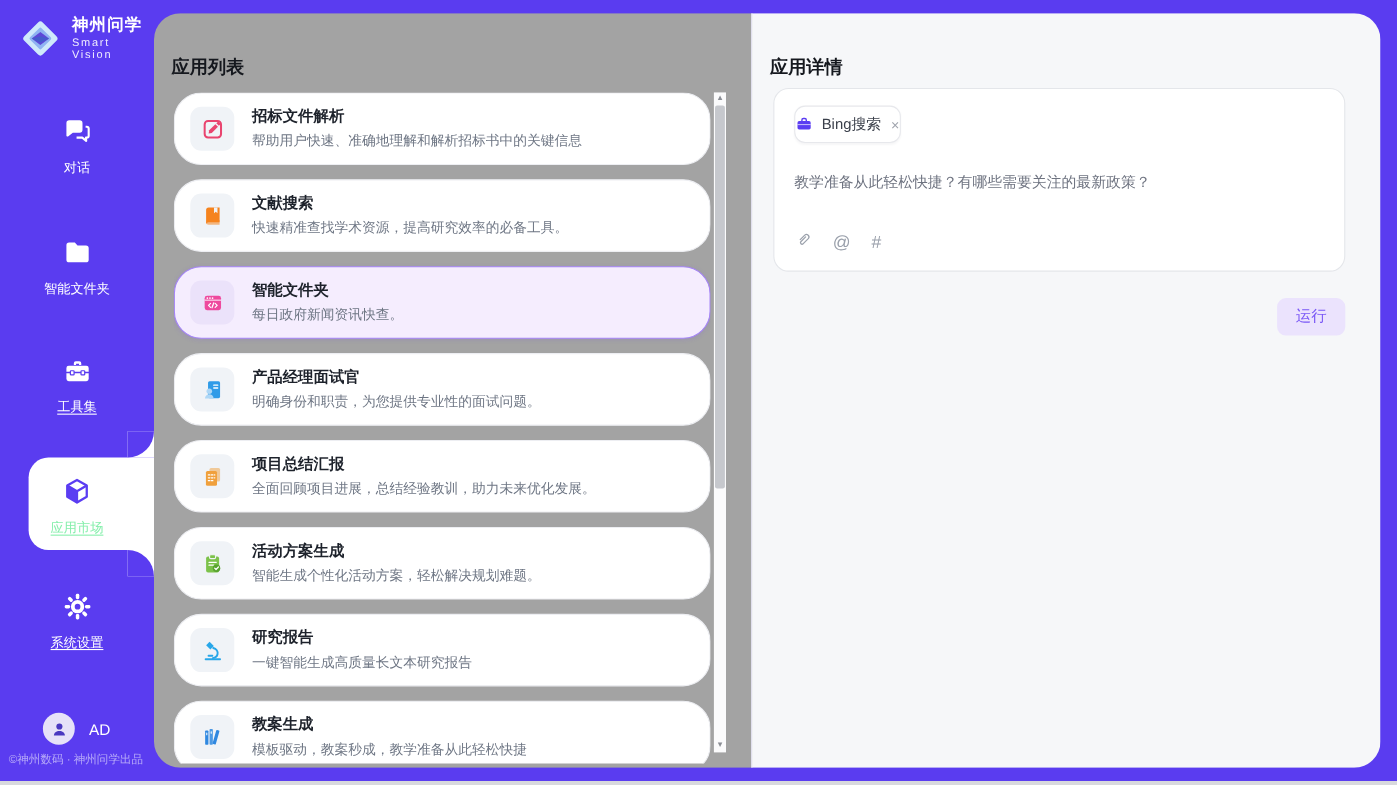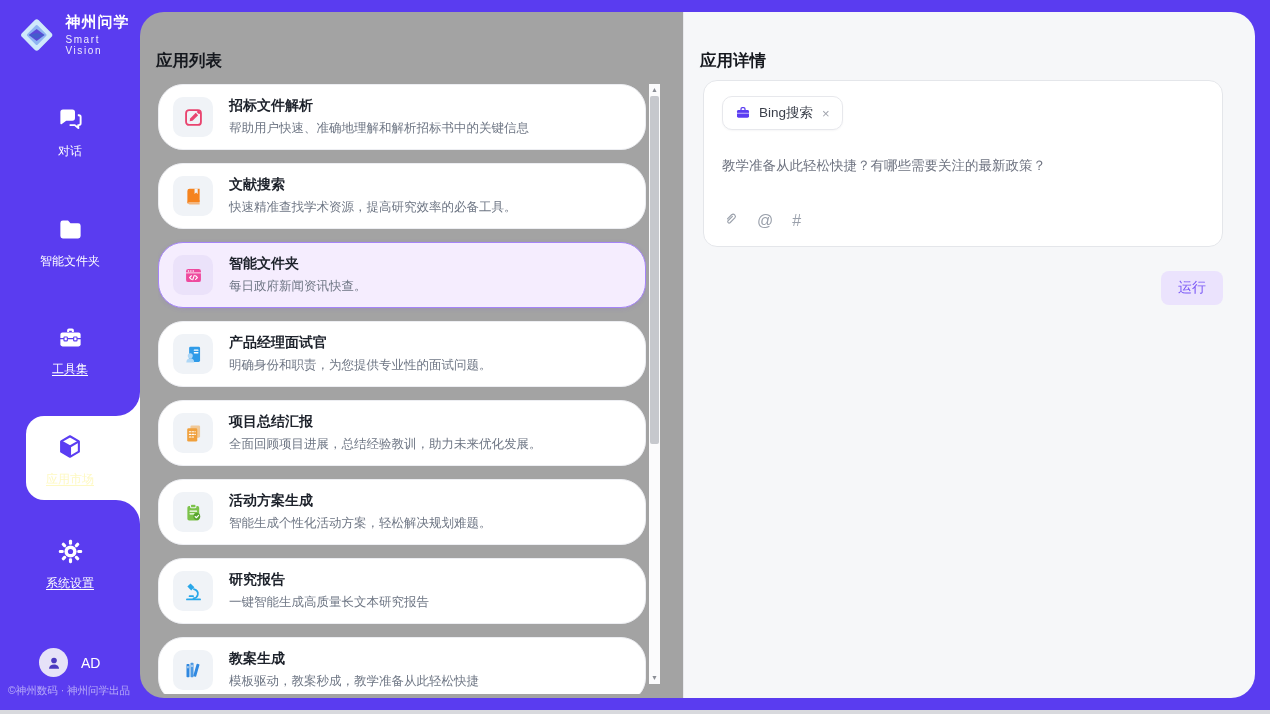--- a/index.html
+++ b/index.html
@@ -17,21 +17,21 @@
   .logo { position:absolute; top:13px; left:17px; display:flex; align-items:center; gap:9px; }
   .logo-mark { width:40px; height:40px; }
   .logo-title { font-size:15px; font-weight:bold; letter-spacing:1px; color:#fff; }
   .logo-sub { font-size:10px; letter-spacing:1.6px; color:rgba(255,255,255,.9); margin-top:2px; }
 
   .nav-item { position:absolute; left:0; width:140px; text-align:center; z-index:2; cursor:pointer; }
   .nav-item svg { display:inline-block; }
   .nav-label { margin-top:6px; font-size:12px; color:#fff; }
   .nav-label.u { text-decoration:underline; text-underline-offset:2px; }
   .nav-0{top:106px;} .nav-1{top:216px;} .nav-2{top:324px;} .nav-3{top:433px;} .nav-4{top:538px;}
-  .nav-3 .nav-label { color:#fef9c3; }
+  .nav-3 .nav-label { color:#86efac; }
 
   .bubble { position:absolute; left:26px; top:416px; width:114px; height:84px; background:#fff;
             border-radius:18px 0 0 18px; z-index:1; }
   .fillet { position:absolute; left:116px; width:24px; height:24px; background:#fff; z-index:1; }
   .fillet .inner { width:100%; height:100%; background:#5a3cf0; }
   .fillet-top { top:392px; } .fillet-top .inner { border-bottom-right-radius:24px; }
   .fillet-bottom { top:500px; } .fillet-bottom .inner { border-top-right-radius:24px; }
 
   .user-row { position:absolute; top:648px; left:39px; display:flex; align-items:center; gap:13px; z-index:2; }
   .avatar { width:29px; height:29px; border-radius:50%; background:#e6e2f8; display:flex; align-items:center; justify-content:center; }
@@ -59,21 +59,21 @@
   .scrollbar { position:absolute; top:72px; bottom:14px; left:509px; width:11px; background:#fbfbfc; }
   .sb-arrow { position:absolute; left:0; width:11px; height:12px; text-align:center; font-size:7px;
               color:#8b8e95; line-height:12px; cursor:pointer; }
   .sb-up { top:0; } .sb-down { bottom:0; }
   .sb-thumb { position:absolute; left:1px; top:12px; width:9px; height:348px; background:#c6c8cd; border-radius:2px; cursor:pointer; }
 
   
   .detail-card { position:absolute; top:68px; left:19px; width:520px; height:167px; background:#fff;
                  border:1px solid #e4e6ea; border-radius:14px; padding:15px 18px; display:flex; flex-direction:column; }
   .chip { display:inline-flex; align-items:center; gap:8px; align-self:flex-start;
-          padding:7px 12px; background:#fff; border:1px solid #e7e8ec; border-radius:10px;
+          padding:7px 0; background:#fff; border:1px solid #e7e8ec; border-radius:10px;
           box-shadow:0 1px 2px rgba(20,20,40,.04); cursor:pointer; }
   .chip-label { font-size:13.5px; color:#3a3f4a; }
   .chip-close { font-size:13px; color:#a0a4ad; margin-left:1px; cursor:pointer; }
   .prompt { margin-top:27px; font-size:13.5px; color:#6e7380; }
   .composer-icons { margin-top:auto; display:flex; align-items:center; gap:19px; }
   .composer-icons .tico { color:#9aa0ab; font-size:16px; line-height:16px; cursor:pointer; }
   .run-row { position:absolute; top:259px; left:19px; width:520px; text-align:right; }
   .run-btn { display:inline-block; background:#ebe3fd; color:#7a58f6; font-size:14px;
              font-family:"Liberation Sans", sans-serif; border:none; border-radius:8px;
              padding:8px 17px; cursor:pointer; }

